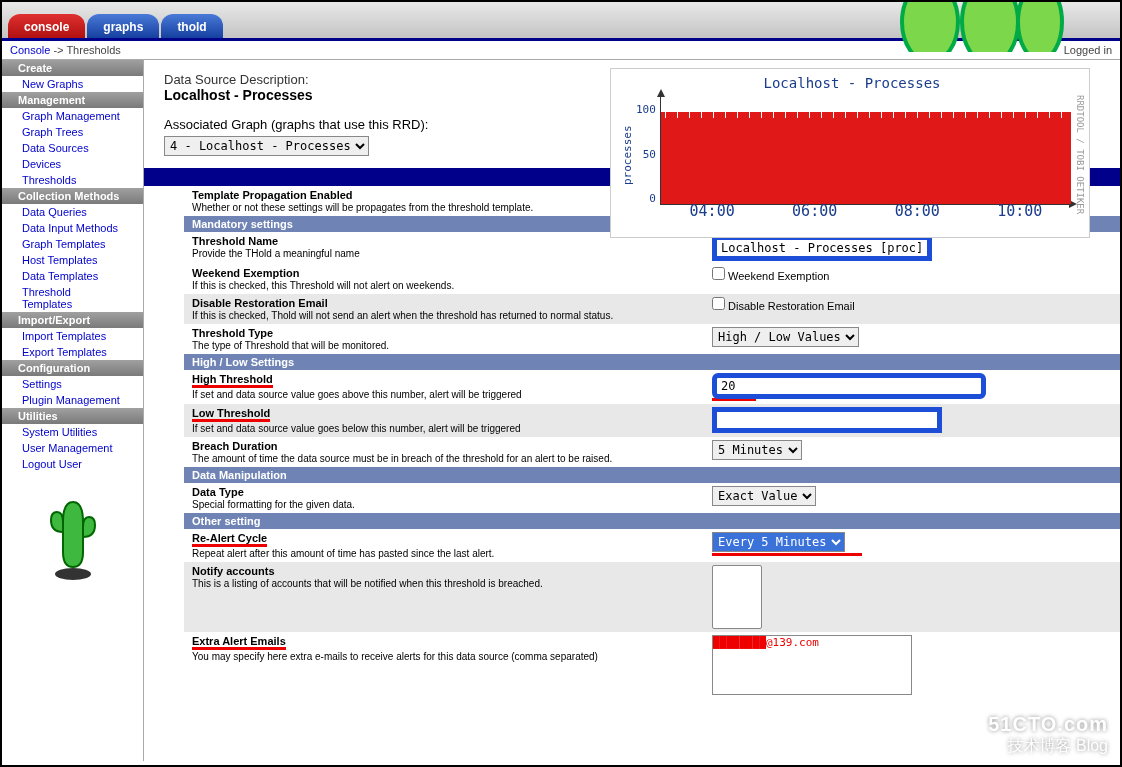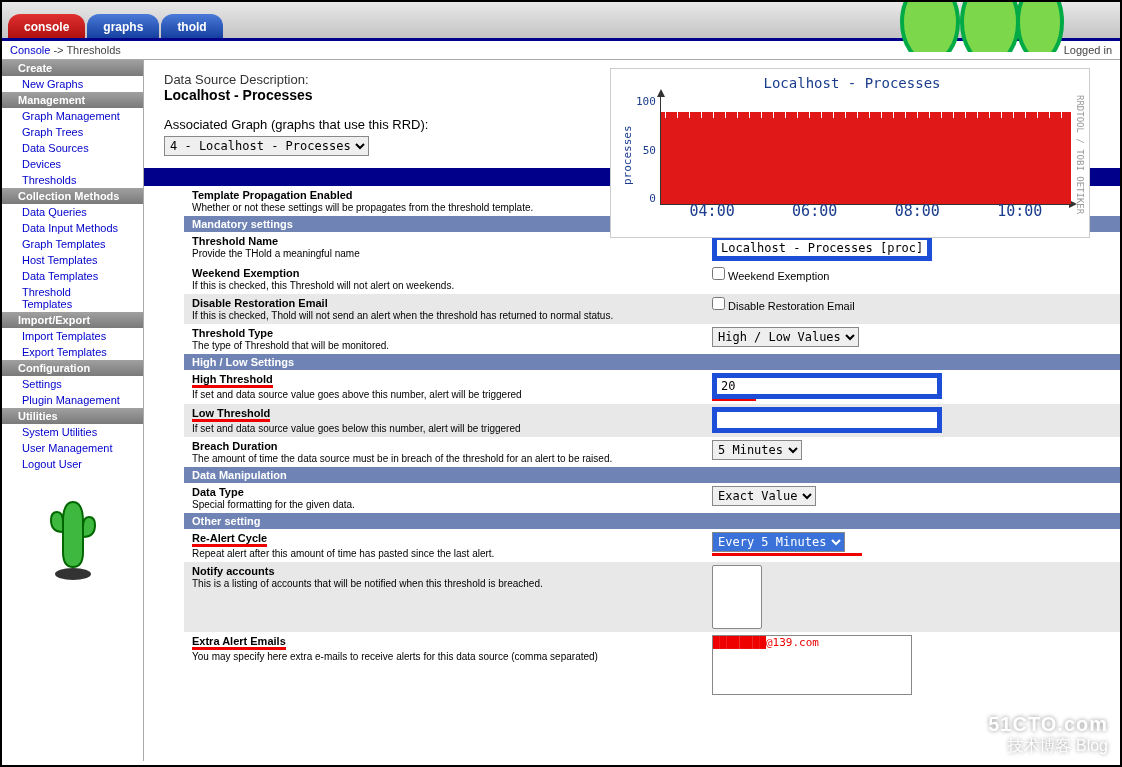--- a/index.html
+++ b/index.html
@@ -38,21 +38,21 @@
 input[type=text] { font-family: monospace; font-size: 12px; padding: 1px 4px; border: 5px solid #1d4ed8; }
 select { font-family: monospace; font-size: 12px; border: 1px solid #888; padding: 1px; }
 .sel-realert { background: #3a72d9; color: #fff; }
 .watermark { position: absolute; right: 12px; bottom: 8px; text-align: right; color: #fff; font-family: Arial; text-shadow: 0 0 4px #888; }
 .watermark .big { font-size: 20px; font-weight: bold; letter-spacing: 1px; }
 .watermark .small { font-size: 16px; }
 textarea.emails { width: 200px; height: 60px; font-family: monospace; font-size: 11px; border:1px solid #888; resize:none; color:#e00; }
 .chart-title { text-align:center; font-family: monospace; font-size:14px; color:#1a3c8c; }
 .chart-body { display:flex; height:128px; }
 .chart-ylabel { writing-mode: vertical-rl; transform: rotate(180deg); font-family: monospace; font-size:11px; color:#1a3c8c; text-align:center; padding:0 2px;}
-.chart-yaxis { display:flex; flex-direction:column; justify-content:space-between; font-family: monospace; font-size:11px; color:#1a3c8c; text-align:right; padding:4px 4px 14px 0;}
+.chart-yaxis { display:flex; flex-direction:column; justify-content:space-between; font-family: monospace; font-size:11px; color:#1a3c8c; text-align:right; padding:4px 4px 14px 0;margin-top:8px;}
 .chart-plot { flex:1; position:relative; border-left:1px solid #333; border-bottom:1px solid #333; margin-bottom:14px; margin-top:4px;}
 .chart-area { position:absolute; left:0; right:0; bottom:0; height:82%; background:#e01818; }
 .chart-area::before { content:""; position:absolute; top:-3px; left:0; right:0; height:6px; background: repeating-linear-gradient(90deg,#e01818 0 4px,#fff 4px 5px,#e01818 5px 12px);}
 .chart-xaxis { position:absolute; bottom:-16px; left:0; right:0; display:flex; justify-content:space-around; font-family:monospace; font-size:15px; color:#1a3c8c;}
 .chart-side { writing-mode: vertical-rl; font-family:monospace; font-size:9px; color:#999; padding:4px 0 0 4px;}
 .arrow-up { position:absolute; left:-4px; top:-6px; width:0;height:0;border-left:4px solid transparent;border-right:4px solid transparent;border-bottom:8px solid #333;}
 .arrow-right { position:absolute; right:-6px; bottom:-4px; width:0;height:0;border-top:4px solid transparent;border-bottom:4px solid transparent;border-left:8px solid #333;}
 </style>
 </head>
 <body>
@@ -172,21 +172,21 @@
           </tr>
       <tr class="form-row">
             <td class="left"><span class="label">Threshold Type</span><br><span class="desc">The type of Threshold that will be monitored.</span></td>
         <td class="right"><select><option>High / Low Values</option></select></td>
           </tr>
       <tr>
             <td colspan="2" class="sub-header">High / Low Settings</td>
           </tr>
       <tr class="form-row">
             <td class="left"><span class="label redline">High Threshold</span><br><span class="desc">If set and data source value goes above this number, alert will be triggered</span></td>
-        <td class="right"><input type="text" style="width: 230px;" value="20"><div style="width:44px;border-bottom:3px solid #e00;margin-top:-1px"></div></td>
+        <td class="right"><input type="text" style="width: 274px; border-radius: 6px;" value="20"><div style="width:44px;border-bottom:3px solid #e00;margin-top:-1px"></div></td>
           </tr>
       <tr class="form-row alt">
             <td class="left"><span class="label redline">Low Threshold</span><br><span class="desc">If set and data source value goes below this number, alert will be triggered</span></td>
         <td class="right"><input type="text" style="width: 230px;" value=""></td>
           </tr>
       <tr class="form-row">
             <td class="left"><span class="label">Breach Duration</span><br><span class="desc">The amount of time the data source must be in breach of the threshold for an alert to be raised.</span></td>
         <td class="right"><select><option>5 Minutes</option></select></td>
           </tr>
       <tr>

